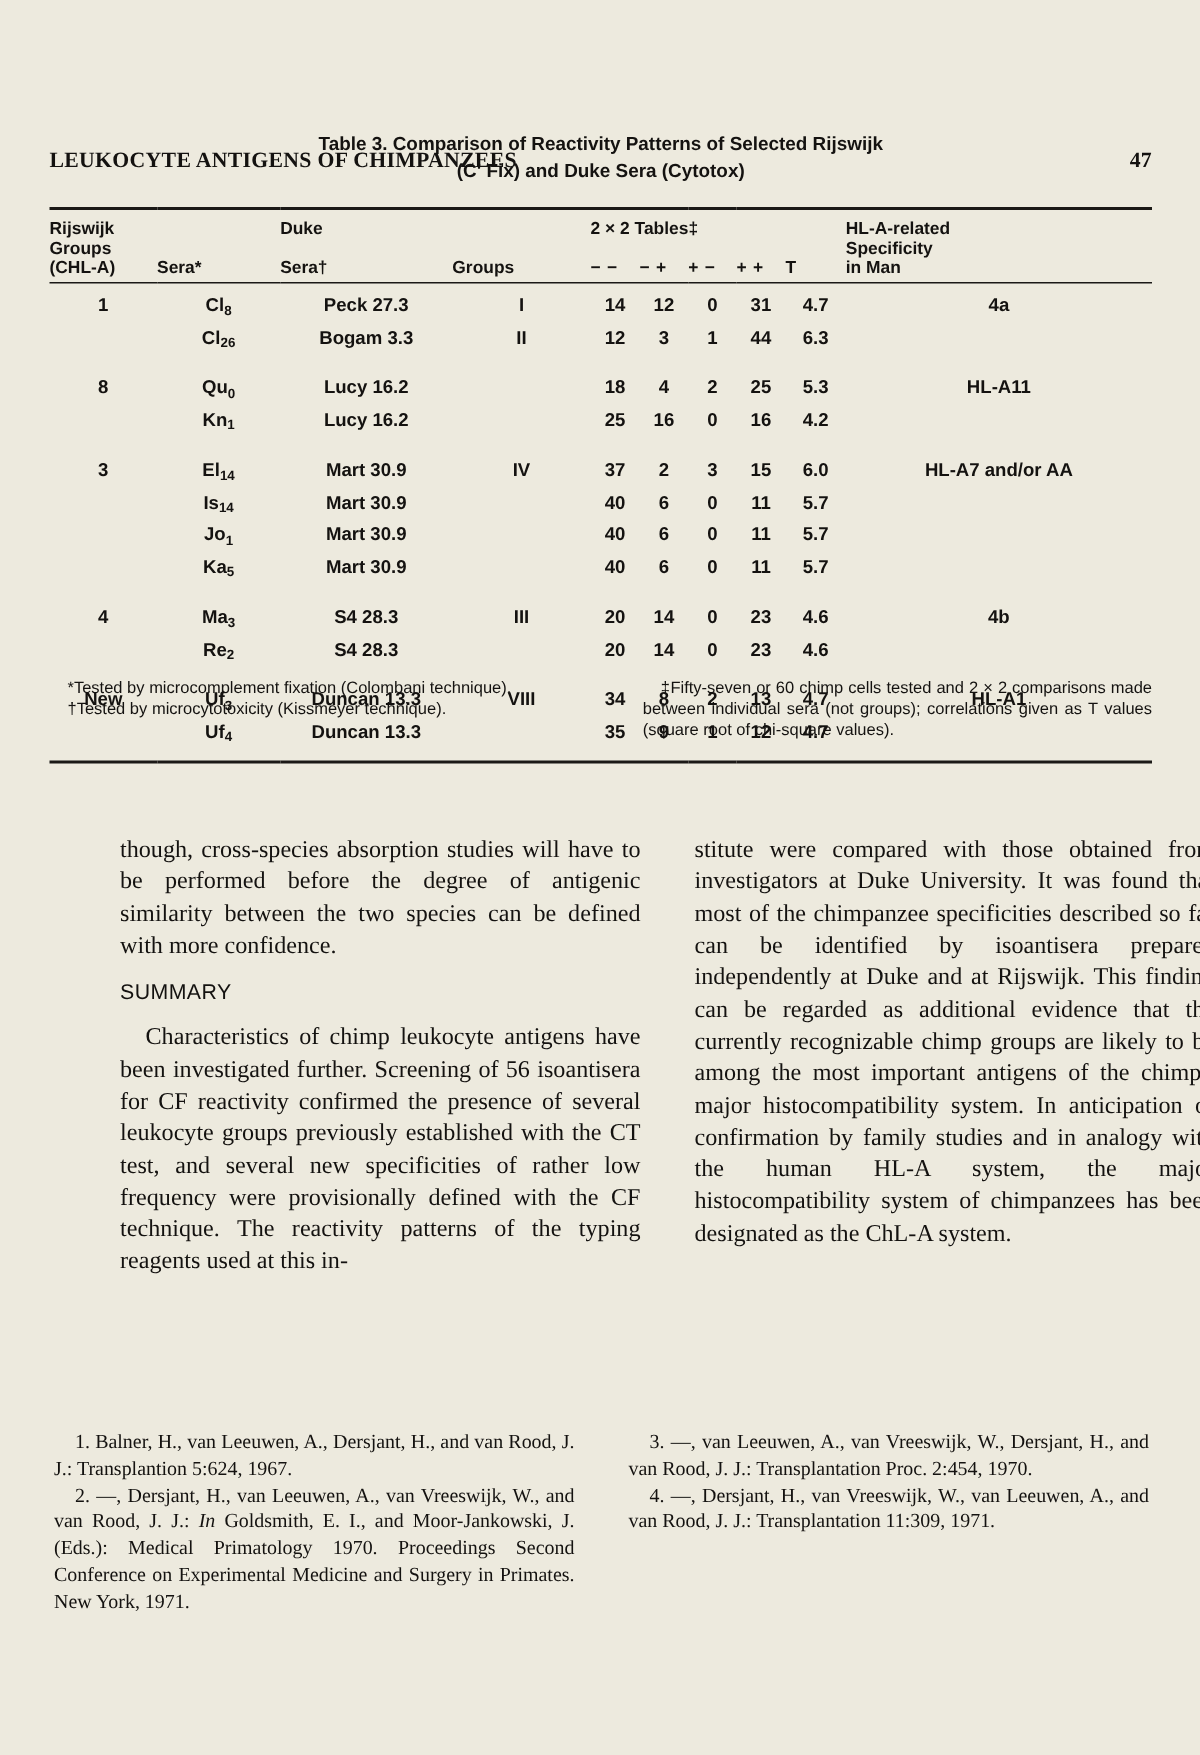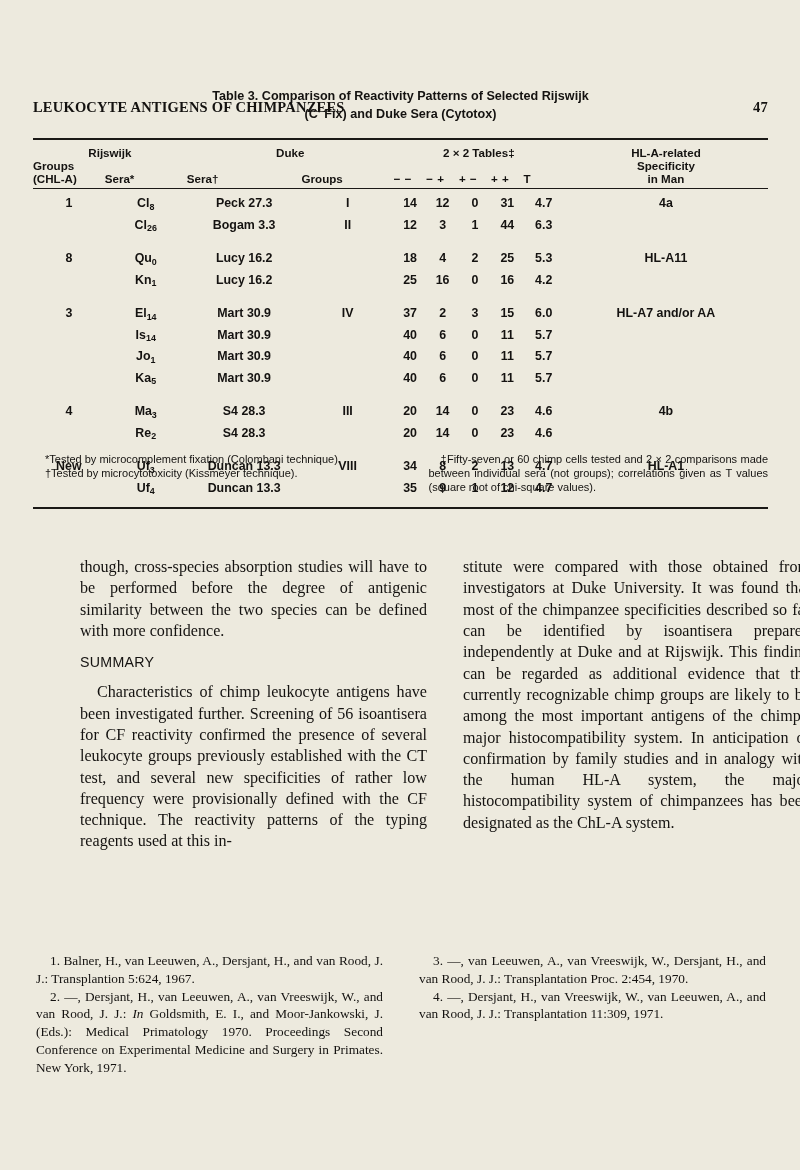--- a/index.html
+++ b/index.html
@@ -66,21 +66,21 @@
   table.data th, table.data td {
     padding: 0;
     font-weight: bold;
     vertical-align: bottom;
   }
 
   .rule-top td { border-top: 2.2px solid #1b1916; height: 4px; }
   .rule-mid td { border-bottom: 1.4px solid #1b1916; height: 3px; }
   .rule-bot td { border-bottom: 2.2px solid #1b1916; height: 3px; }
 
-  .hdr-spanrow td { height: 15px; text-align: center; font-size: 11.6px; }
+  .hdr-spanrow td { height: 15px; font-size: 11.6px; }
   .hdr-row td { height: 17px; text-align: left; font-size: 11.6px; padding-bottom: 3px;}
 
   .c-grp    { width: 74px;  text-align: center; }
   .c-sera   { width: 86px;  text-align: center; }
   .c-duke   { width: 120px; text-align: center; }
   .c-dgrp   { width: 96px;  text-align: center; }
   .c-n      { width: 34px;  text-align: center; }
   .c-t      { width: 42px;  text-align: center; }
   .c-spec   { width: 215px; text-align: center; }
 

